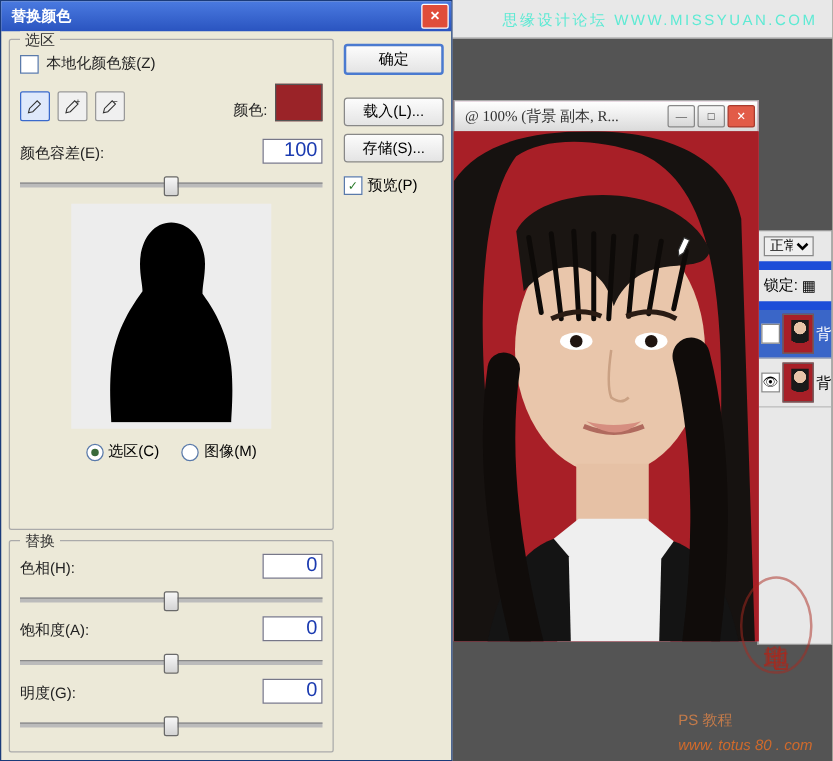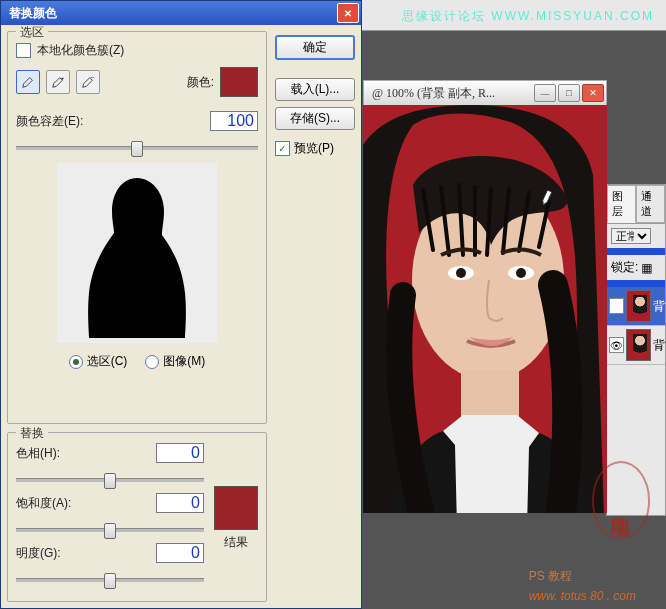--- a/index.html
+++ b/index.html
@@ -99,21 +99,21 @@
   }
   .fieldset .legend {
     position: absolute;
     top: -8px; left: 8px;
     background: #ece9d8;
     padding: 0 4px;
     color: #333;
   }
   .row {
     display: flex;
-    align-items: center;
+    align-items: flex-end;
     gap: 6px;
     margin-bottom: 8px;
   }
   .checkbox {
     width: 13px; height: 13px;
     border: 1px solid #5a7aaa;
     background: #fff;
     display: inline-flex;
     align-items: center; justify-content: center;
     font-size: 10px; color: #2a7a2a;
@@ -314,21 +314,21 @@
   .eye { width:14px; height:14px; border:1px solid #888; background:#fff; display:flex;align-items:center;justify-content:center; font-size:10px;}
   .thumb-mini { width:26px; height:30px; background:#a81f27; border:1px solid #666; position:relative;}
   .thumb-mini::after{
     content:"";
     position:absolute; left:6px; top:4px;
     width:14px;height:22px;
     background: radial-gradient(circle at 50% 30%, #e8c4a8 28%, #1a1a1a 30% 70%, transparent 72%);
   }
   .wm-bottom {
     position:absolute;
-    bottom:6px; right:30px;
+    bottom:6px; right:16px;
     color:#d06a2c;
     font-size:12px;
     font-style:italic;
     z-index:12;
     pointer-events:none;
   }
   .stamp {
     position:absolute;
     bottom:70px; right:16px;
     width:54px;height:74px;
@@ -449,24 +449,20 @@
 
             <div class="row" style="justify-content:space-between">
               <span class="label">明度(G):</span>
               <input class="num-input" value="0" style="">
             </div>
             <div class="slider">
                 <div class="track"></div>
                 <div class="thumb" style="left:50%"></div>
               </div>
           </div>
-          <div style="display:flex;flex-direction:column;align-items:center;justify-content:center;gap:4px">
-            <div class="color-swatch result-swatch" style="background: rgb(154, 35, 40);"></div>
-            <span class="label">结果</span>
-          </div>
         </div>
       </div>
     </div>
 
     <div class="right-col">
       <div class="btn default">确定</div>
       <div style="height:6px"></div>
       <div class="btn">载入(L)...</div>
       <div class="btn">存储(S)...</div>
       <div class="chk-row">
@@ -522,24 +518,20 @@
     </svg>
     <div class="dropper-cursor">
       <svg width="18" height="18" viewBox="0 0 16 16">
           <path d="M2 14l1-4 7-7 3 3-7 7-4 1z" fill="#fff" stroke="#333" stroke-width="0.8"></path>
         </svg>
     </div>
   </div>
 </div>
 
 <div class="layers-panel">
-  <div class="tabs">
-    <div class="tab active">图层</div>
-    <div class="tab">通道</div>
-  </div>
   <div class="bl">
     <select>
       <option>正常</option>
     </select>
   </div>
   <div class="bl">
     <span>锁定:</span>
     <span style="margin-left:3px">▦</span>
   </div>
   <div class="layer-row selected">

